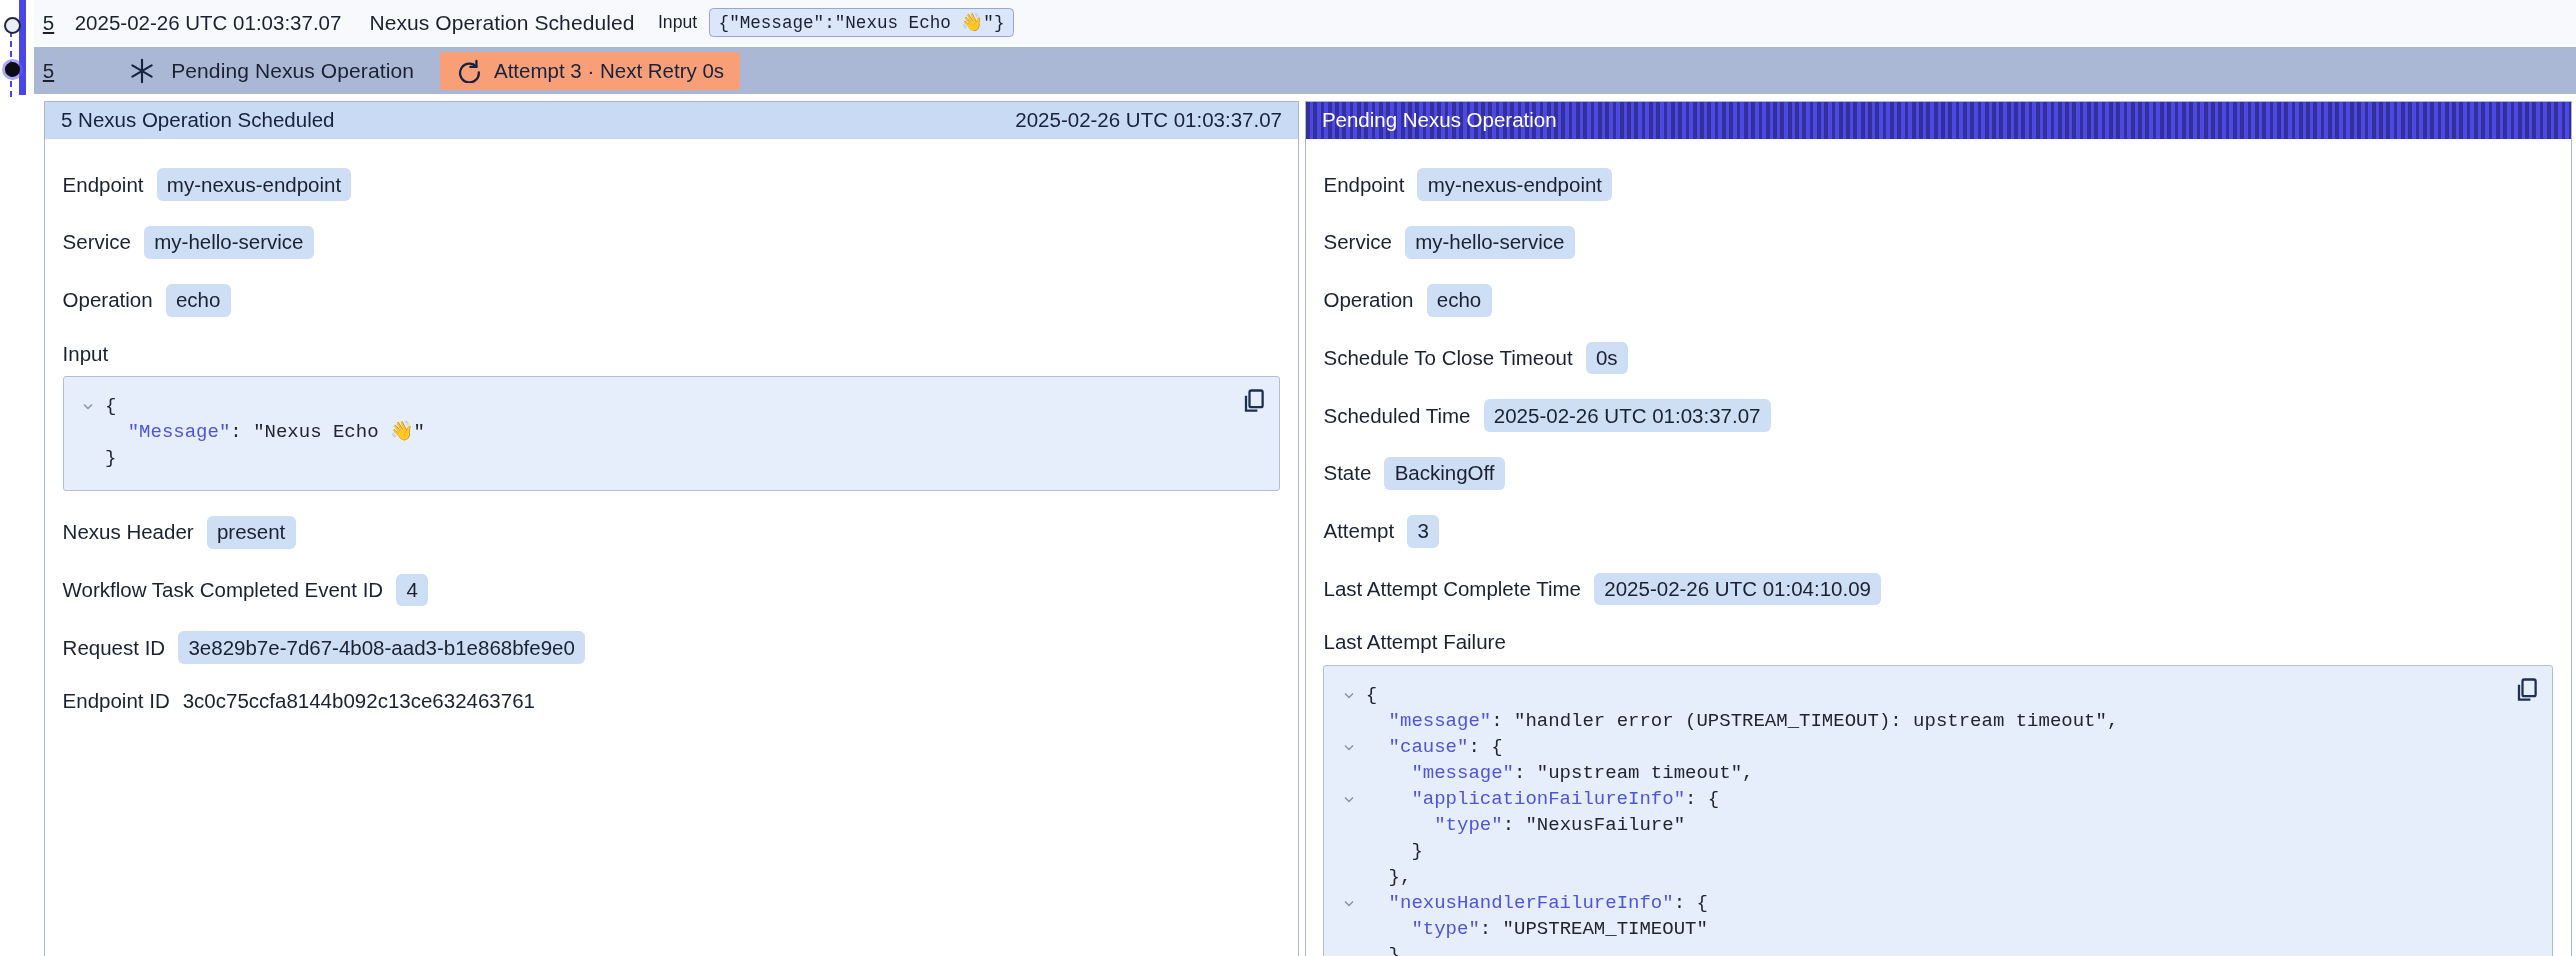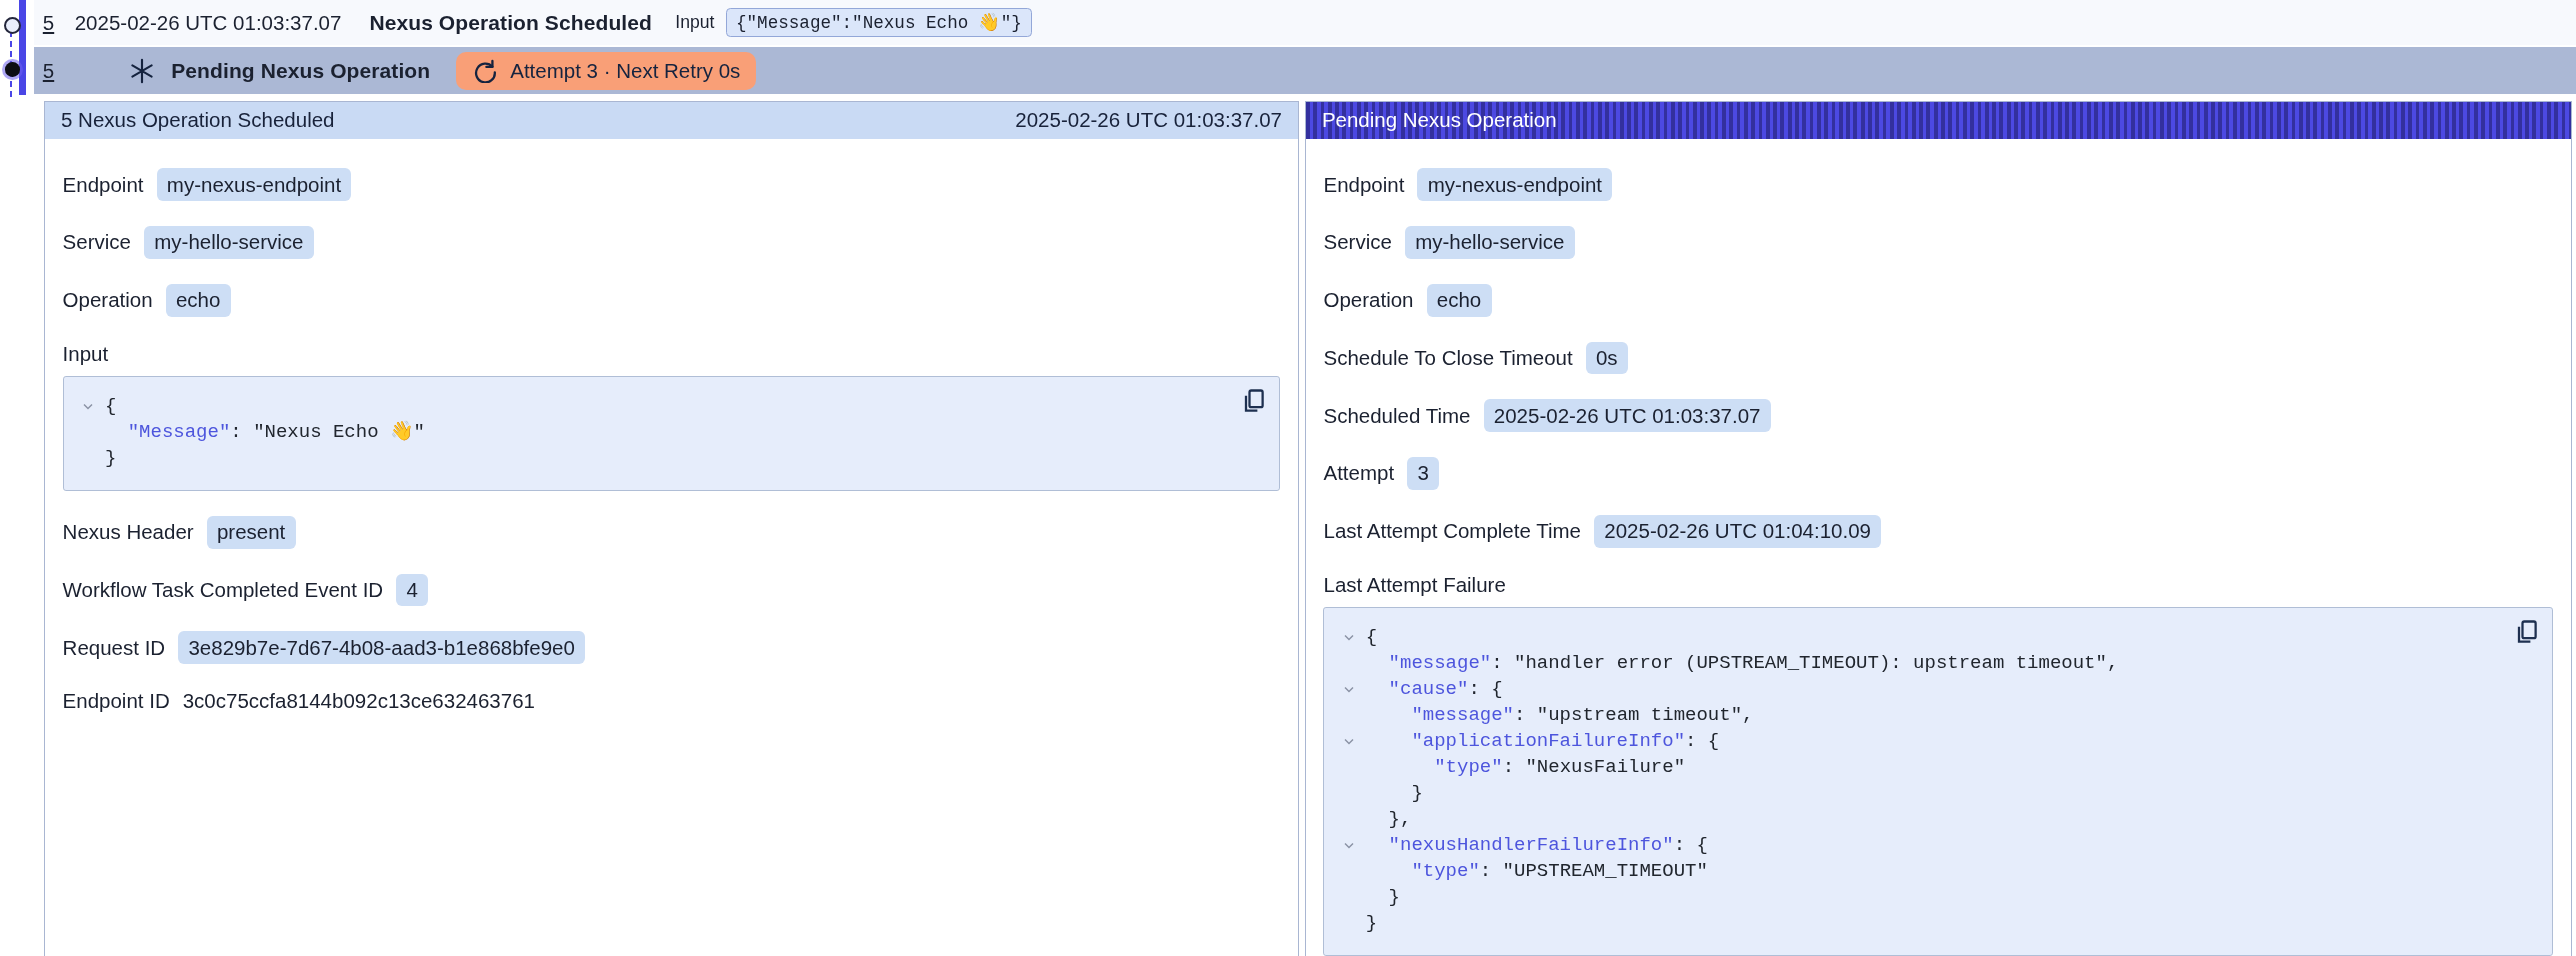--- a/index.html
+++ b/index.html
@@ -15,28 +15,28 @@
   .circle-filled { position:absolute; left:5.1px; top:62px; width:14.6px; height:14.6px; border-radius:50%;
     background:#0c0d14; box-shadow:0 0 0 2.9px rgba(110,97,238,.55); z-index:2; }
 
   
   .rows { margin-left:34px; }
   .row { display:flex; align-items:center; padding:0 17.6px 0 8.8px; font-size:20.5px; }
   .row-scheduled { height:45px; background:#f7f9fd; margin-bottom:2.2px; }
   .row-pending  { height:47px; background:#abb8d5; }
   .event-id { text-decoration:underline; color:#1b2130; cursor:pointer; }
   .ts { margin-left:20.5px; }
-  .row-title { font-weight:700; font-size:21px; margin-left:28px; letter-spacing:0.1px; }
+  .row-title { font-weight:400; font-size:21px; margin-left:28px; letter-spacing:0.1px; }
   .input-label { font-size:17.6px; margin-left:23.4px; }
   .mono-badge { margin-left:11.7px; font-family:"Liberation Mono", monospace; font-size:17.6px;
     background:#dbe6fa; border:1.5px solid #93a7d8; border-radius:4.4px; padding:2.9px 8.8px; color:#1b2130; }
   .asterisk-svg { width:26px; height:26px; margin-left:75px; }
   .row-pending .row-title { margin-left:16px; }
   .retry-badge { display:flex; align-items:center; gap:13px; margin-left:26px;
-    background:#f99f77; border-radius:10px; padding:6.6px 16px; font-size:20.5px; color:#15233f; }
+    background:#f99f77; border-radius:3px; padding:6.6px 16px; font-size:20.5px; color:#15233f; }
   .retry-svg { width:25px; height:25px; }
 
   
   .details { display:flex; gap:5.9px; margin:6.6px 4.4px 0 44px; height:886px; }
   .panel { border:1.5px solid #a9b6d2; background:#fff; overflow:hidden; }
   .panel-left { flex:0 0 1255px; }
   .panel-right { flex:1; }
   .panel-header { height:37px; display:flex; align-items:center; justify-content:space-between;
     padding:0 16px; font-size:20.5px; font-weight:500; }
   .panel-left .panel-header { background:#c9daf4; color:#18223a; }
@@ -181,20 +181,24 @@
       </div>
       <div class="field">
         <span>Schedule To Close Timeout</span>
         <span class="badge">0s</span>
       </div>
       <div class="field">
         <span>Scheduled Time</span>
         <span class="badge">2025-02-26 UTC 01:03:37.07</span>
       </div>
       <div class="field">
+        <span>State</span>
+        <span class="badge">BackingOff</span>
+      </div>
+      <div class="field">
         <span>Attempt</span>
         <span class="badge">3</span>
       </div>
       <div class="field">
         <span>Last Attempt Complete Time</span>
         <span class="badge">2025-02-26 UTC 01:04:10.09</span>
       </div>
 
       <div class="section-label">Last Attempt Failure</div>
       <div class="code-block">

